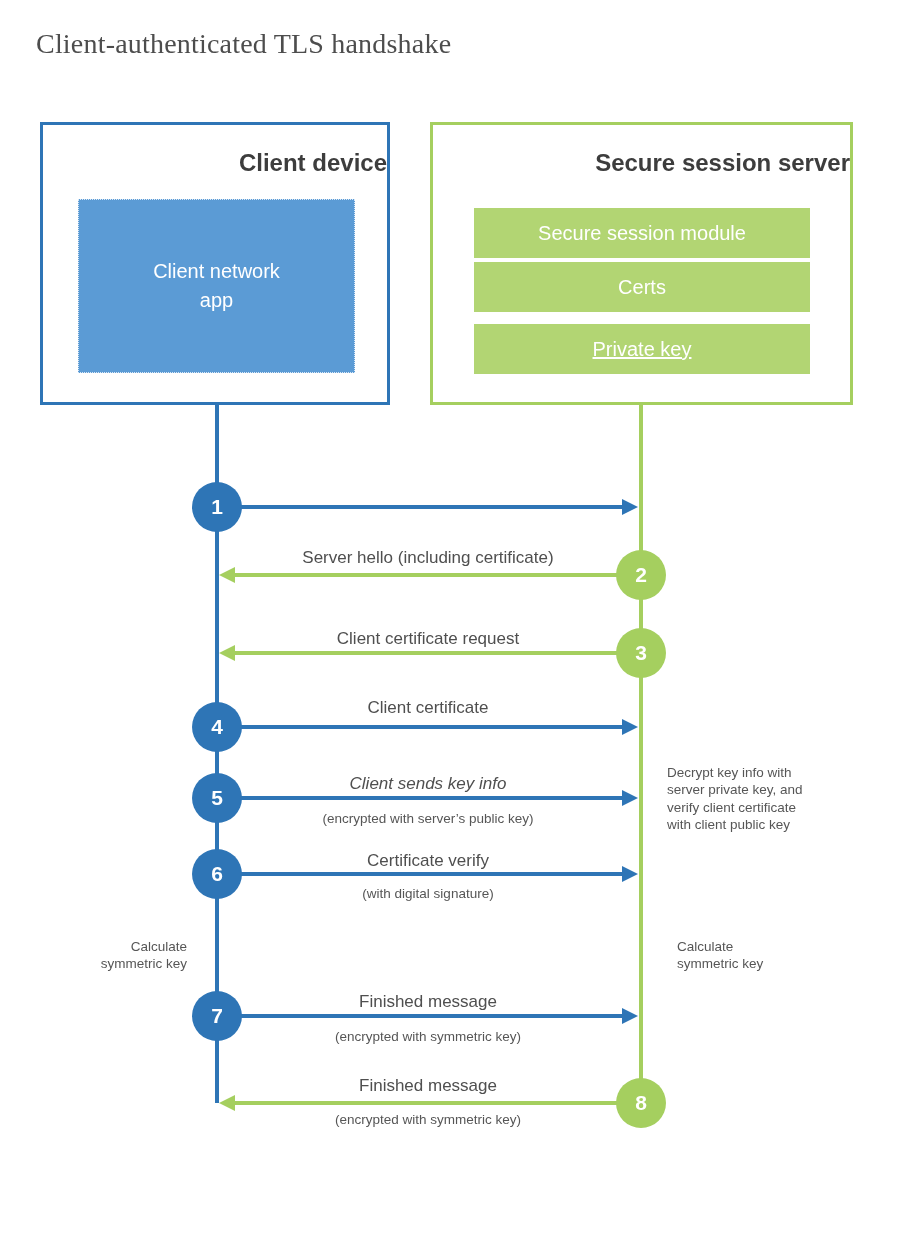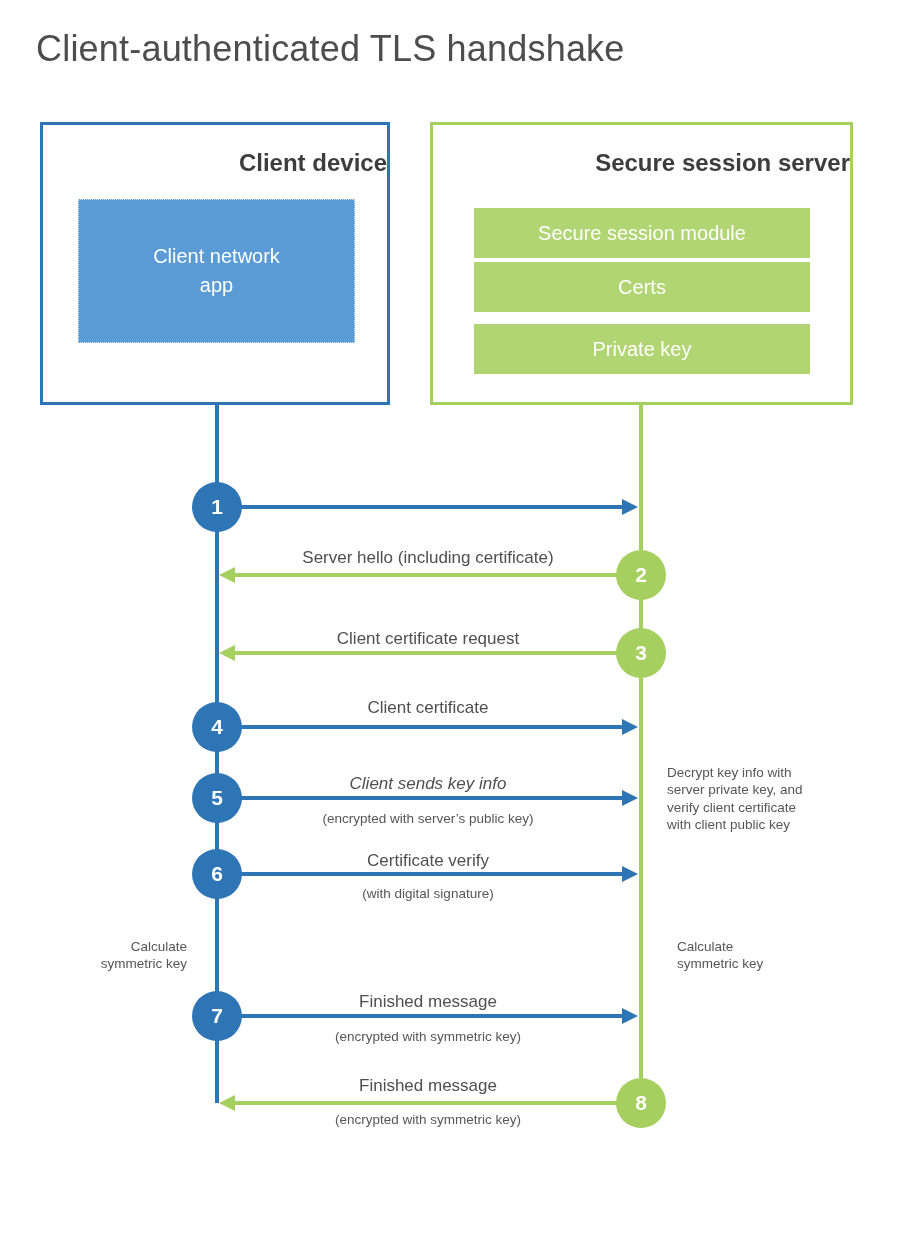--- a/index.html
+++ b/index.html
@@ -2,32 +2,32 @@
 <html><head>
 <meta charset="utf-8">
 <style>
   html,body{margin:0;padding:0;background:#ffffff;}
   #canvas{
     position:relative;width:900px;height:1256px;background:#ffffff;overflow:hidden;
     font-family:"Liberation Sans","DejaVu Sans",sans-serif;
   }
   .abs{position:absolute;}
   .page-title{
-    left:36px;top:28px;font-size:36px;font-weight:300;color:#4d4d4d;letter-spacing:.2px;
+    left:36px;top:28px;font-size:28px;font-weight:300;color:#4d4d4d;letter-spacing:.2px;font-family:Liberation Serif, serif;
   }
   
   .actor-box{box-sizing:border-box;background:#ffffff;z-index:4;}
   .client-box{left:40px;top:122px;width:350px;height:283px;border:3px solid #2e75b6;}
   .server-box{left:430px;top:122px;width:423px;height:283px;border:3px solid #a5cf5f;}
   .actor-title{
     position:absolute;left:0;top:24px;width:100%;text-align:right;
     font-size:24px;font-weight:700;color:#3d3d3d;
   }
   .app-box{
-    left:78px;top:199px;width:277px;height:144px;background:#5b9bd5;
+    left:78px;top:199px;width:277px;height:174px;background:#5b9bd5;
     border:1px dotted #d9e8f7;box-sizing:border-box;z-index:5;
     display:flex;align-items:center;justify-content:center;text-align:center;
     color:#ffffff;font-size:20px;line-height:1.45;white-space:pre-line;
   }
   .module-bar{
     left:474px;width:336px;height:50px;background:#b2d573;z-index:5;
     text-align:center;line-height:50px;color:#ffffff;font-size:20px;
   }
   
   .lifeline{width:4px;top:404px;height:699px;z-index:1;}
@@ -77,21 +77,21 @@
 
   <div class="abs actor-box server-box">
     <div class="actor-title">Secure session server</div>
   </div>
   <div class="abs module-bar" style="top:200px;margin-top:8px;">
     <span>Secure session module</span>
   </div>
   <div class="abs module-bar" style="top:262px;">
     <span>Certs</span>
   </div>
-  <div class="abs module-bar" style="top:324px;">
+  <div class="abs module-bar" style="top:324px;text-decoration:underline;">
     <span>Private key</span>
   </div>
 
   <div class="abs lifeline blue"></div>
   <div class="abs lifeline green"></div>
 
   <div class="abs shaft blue" style="top:505px;"></div>
   <div class="abs head right" style="top:499px;"></div>
   <div class="abs step-circle blue" style="top:482px;">1</div>
 

